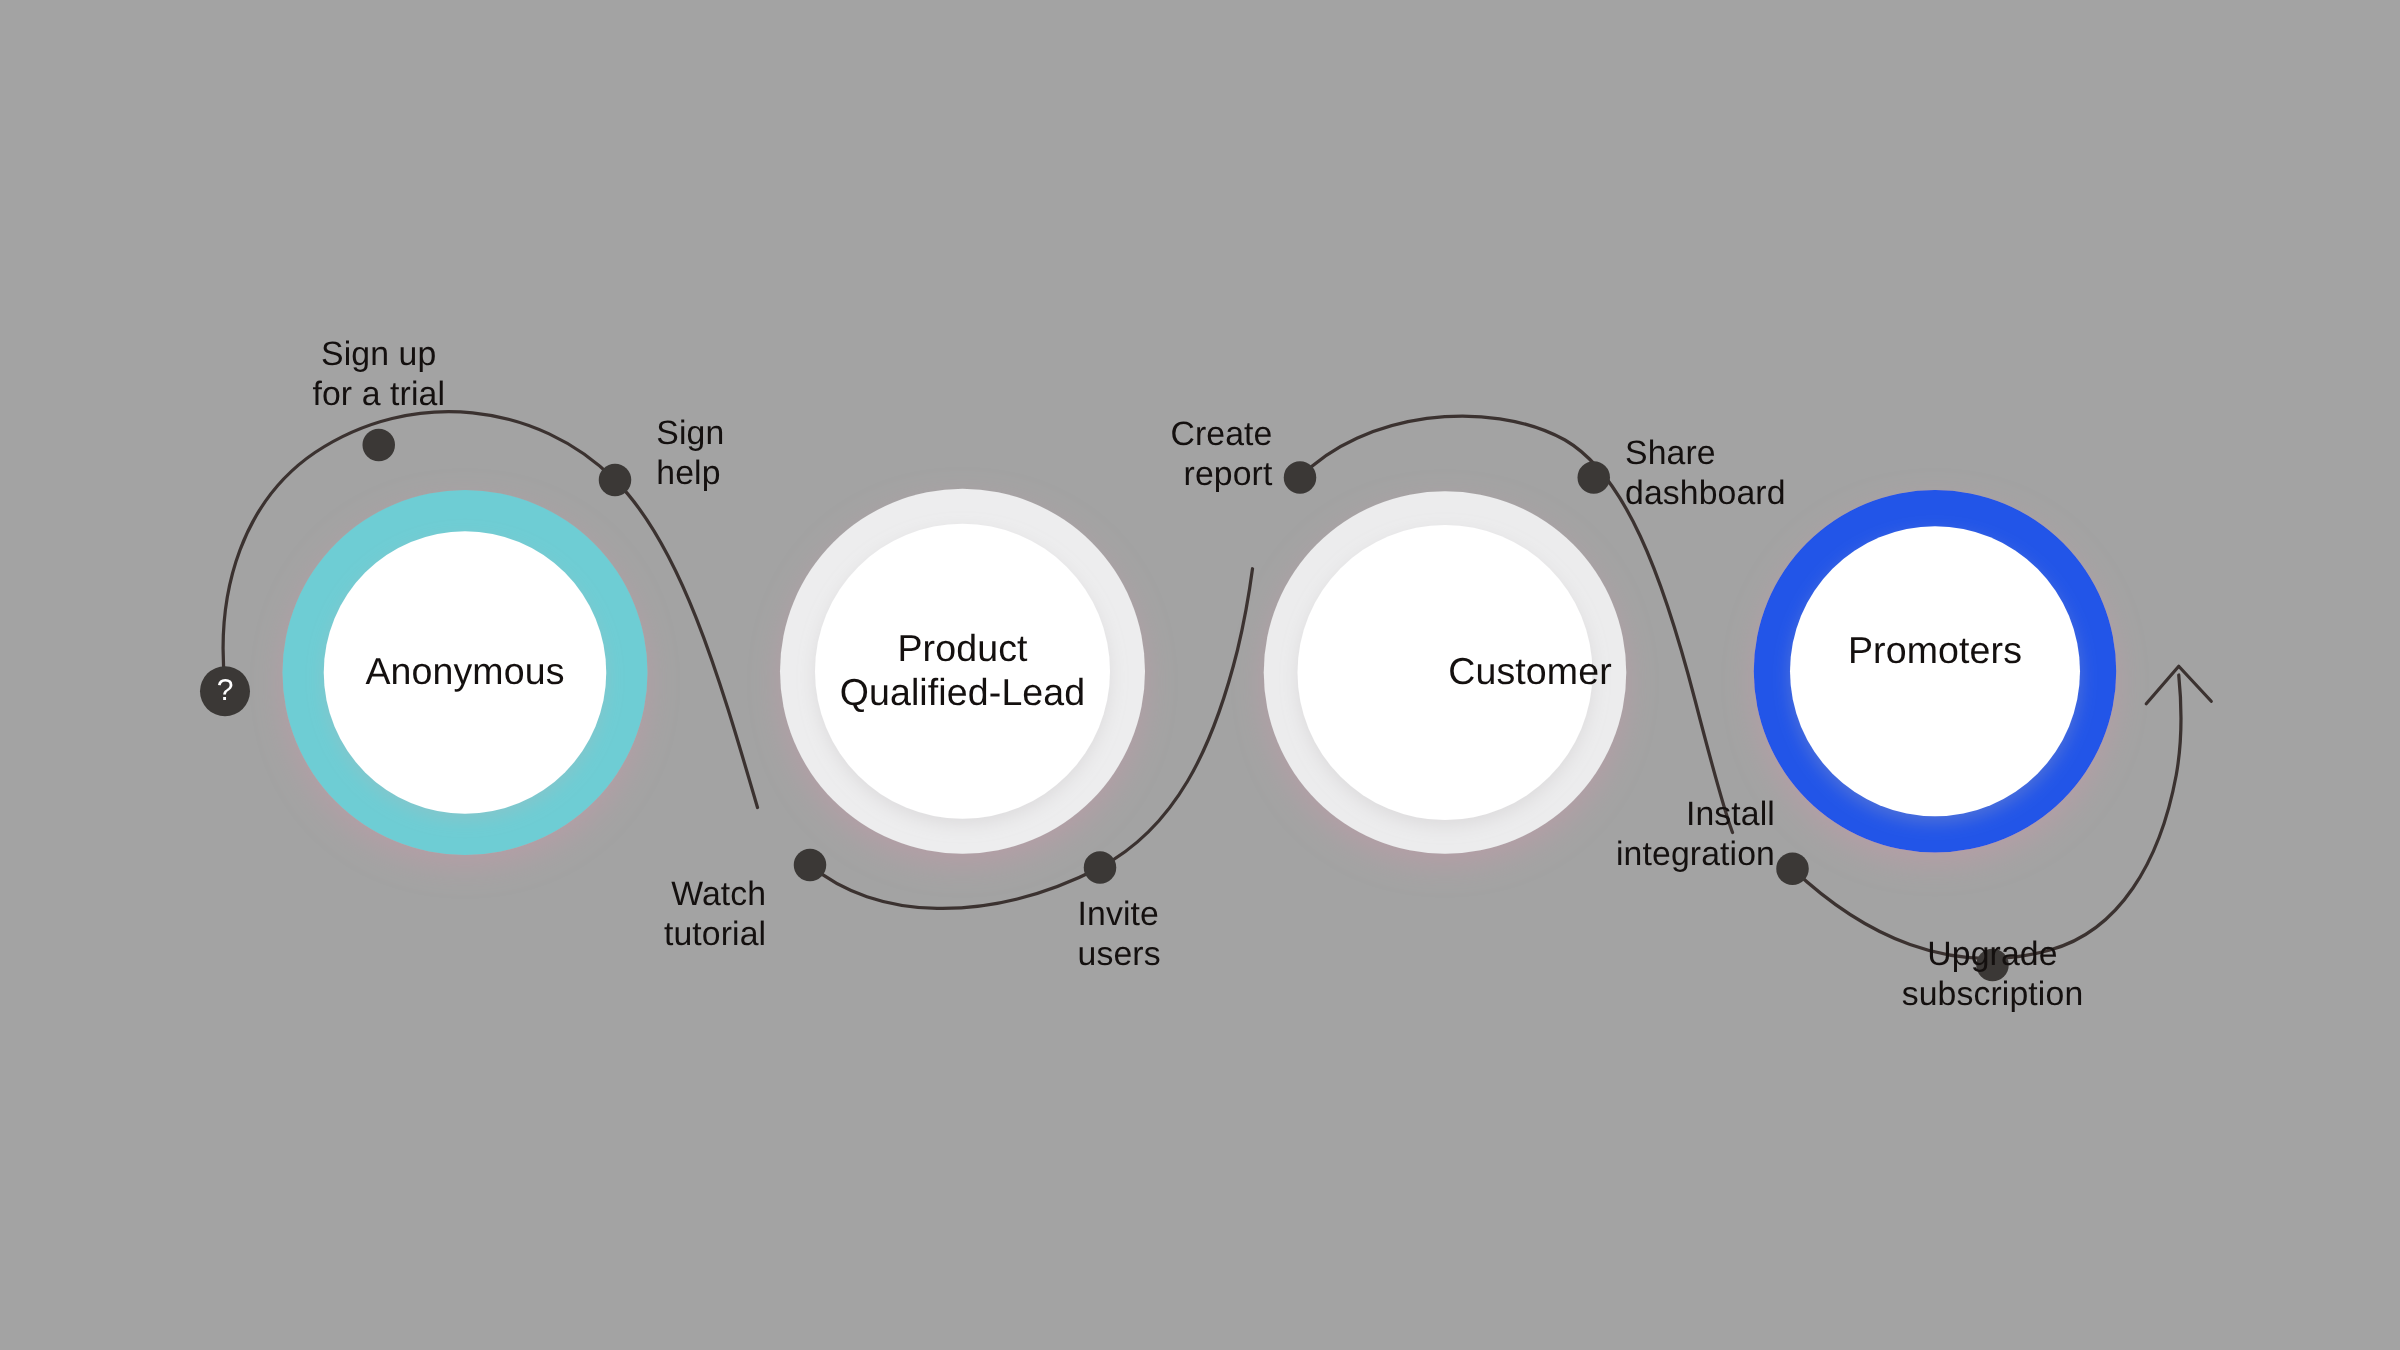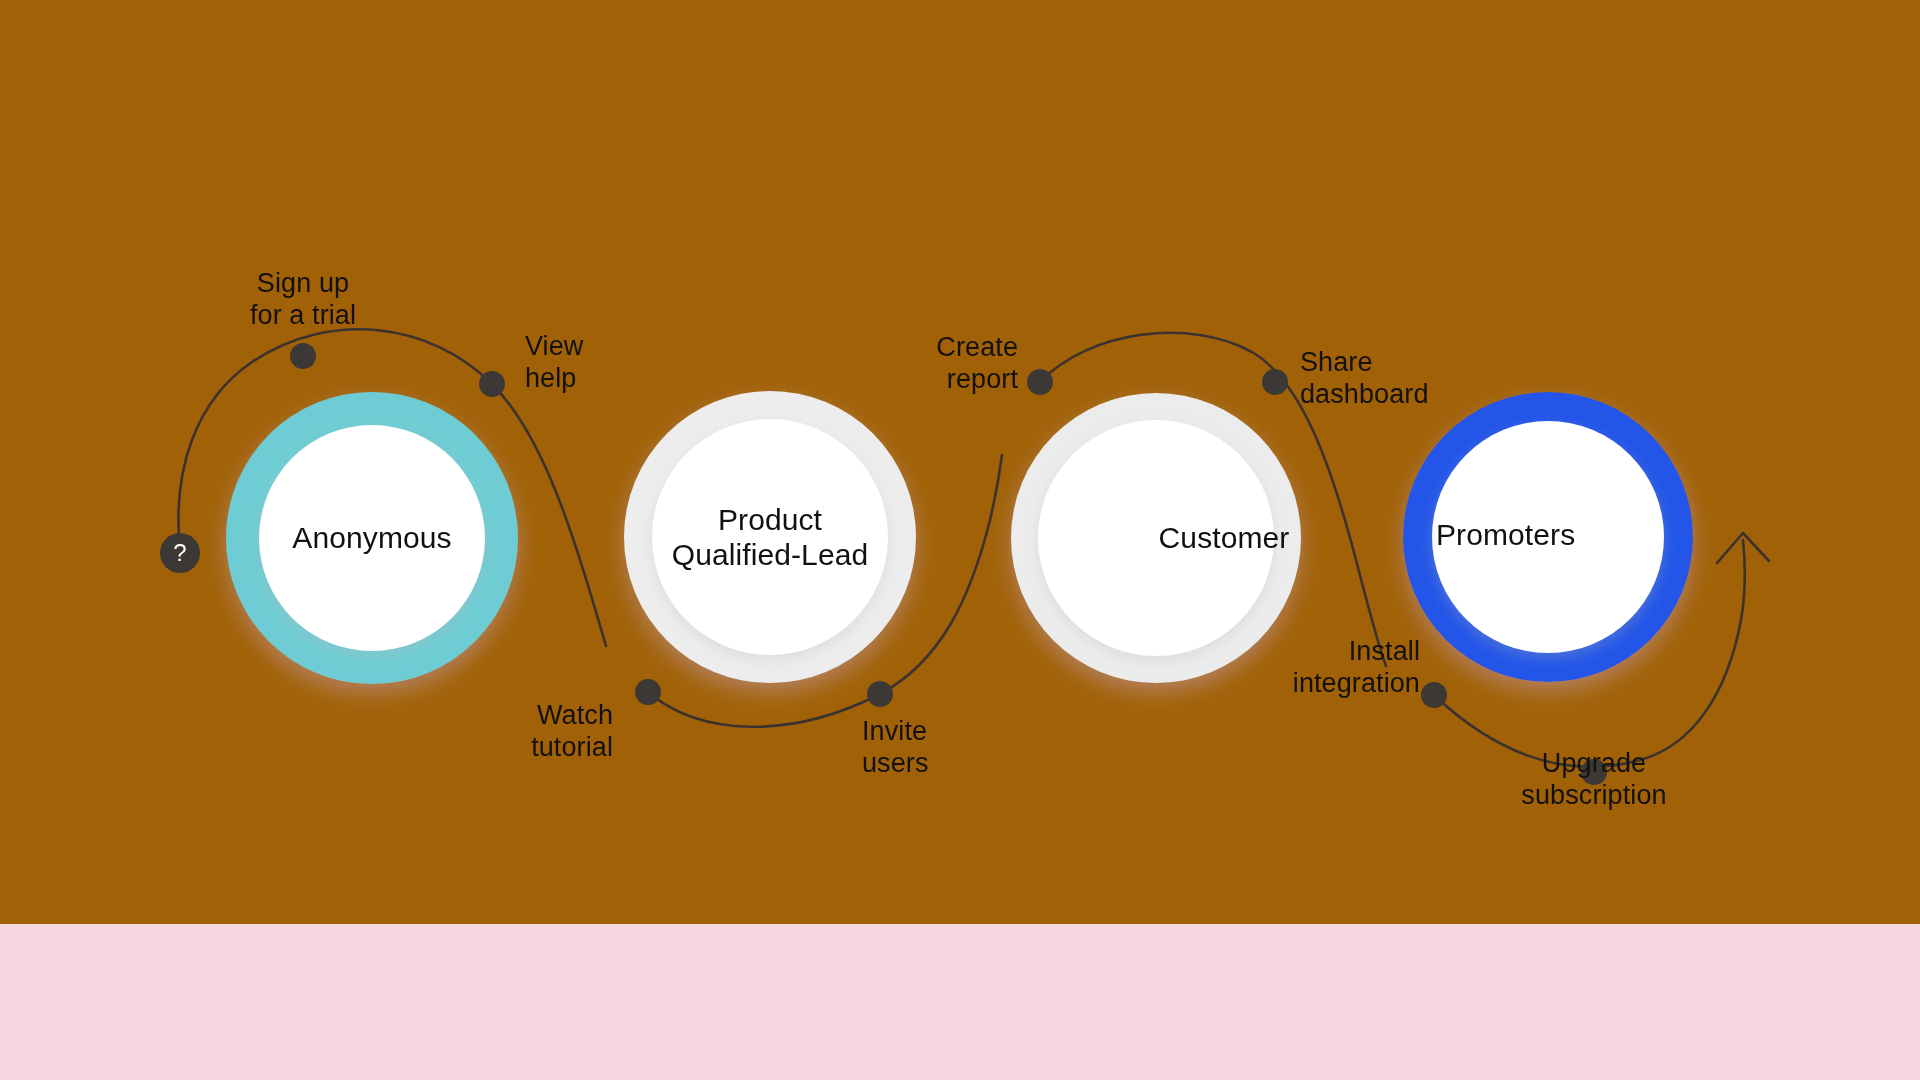--- a/index.html
+++ b/index.html
@@ -9,22 +9,22 @@
     height: 1080px;
     overflow: hidden;
   }
   body {
     background: #f7d8e0;
     font-family: "Liberation Sans", sans-serif;
   }
   #stage {
     position: relative;
     width: 1920px;
-    height: 924px;
-    background: #a16207;
+    height: 1080px;
+    background: #a3a3a3;
   }
   #flow-svg {
     position: absolute;
     left: 0;
     top: 0;
     width: 1920px;
     height: 1080px;
   }
   .node-label {
     font-family: "Liberation Sans", sans-serif;
@@ -105,41 +105,41 @@
         <circle cx="1594" cy="772" r="13" fill="#3b3836"></circle>
       </g>
     <g id="arrow-group">
         <path d="M 1717 563 L 1743 533 L 1769 561" fill="none" stroke="#3b3230" stroke-width="2.6" stroke-linecap="round" stroke-linejoin="round"></path>
       </g>
   </svg>
 
   <div id="labels-layer">
       <div class="action-label al-center" style="left: 303px; top: 268px;">Sign up
 for a trial</div>
-      <div class="action-label al-left" style="left: 525px; top: 331px;">View
+      <div class="action-label al-left" style="left: 525px; top: 331px;">Sign
 help</div>
       <div class="action-label al-right" style="left: 613px; top: 676px; margin-top: 24px;">Watch
 tutorial</div>
       <div class="action-label al-left" style="left: 862px; top: 716px;">Invite
 users</div>
       <div class="action-label al-right" style="left: 1018px; top: 332px;">Create
 report</div>
       <div class="action-label al-left" style="left: 1300px; top: 347px;">Share
 dashboard</div>
       <div class="action-label al-right" style="left: 1420px; top: 636px;">Install
 integration</div>
       <div class="action-label al-center" style="left: 1594px; top: 748px;">Upgrade
 subscription</div>
     </div>
 
   <div id="node-labels-layer">
       <div class="node-label" style="position: absolute; left: 372px; top: 538px; transform: translate(-50%, -50%); text-align: center; width: 218px;">Anonymous</div>
       <div class="node-label" style="position: absolute; left: 770px; top: 537px; transform: translate(-50%, -50%); text-align: center; width: 228px;">Product
 Qualified-Lead</div>
       <div class="node-label" style="position: absolute; left: 1224px; top: 538px; transform: translate(-50%, -50%); text-align: center; width: 228px;">Customer</div>
-      <div class="node-label" style="position: absolute; left: 1548px; top: 535px; transform: translate(-50%, -50%); width: 224px;">Promoters</div>
+      <div class="node-label" style="position: absolute; left: 1548px; top: 521px; transform: translate(-50%, -50%); text-align: center; width: 224px;">Promoters</div>
     </div>
 
   <div class="help-badge" id="help-badge" style="left: 180px; top: 553px;">
     <span>?</span>
   </div>
 
 </div>
 
 </body></html>

